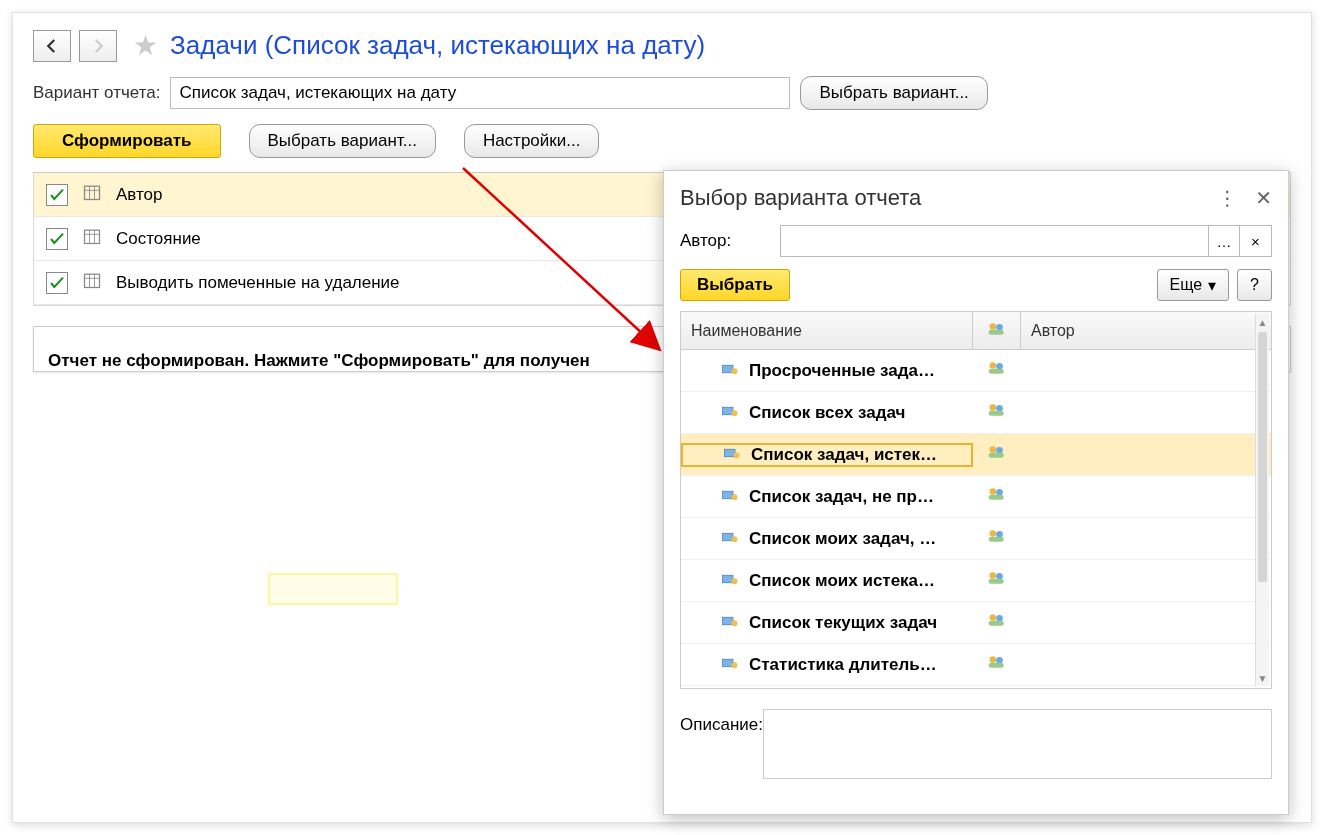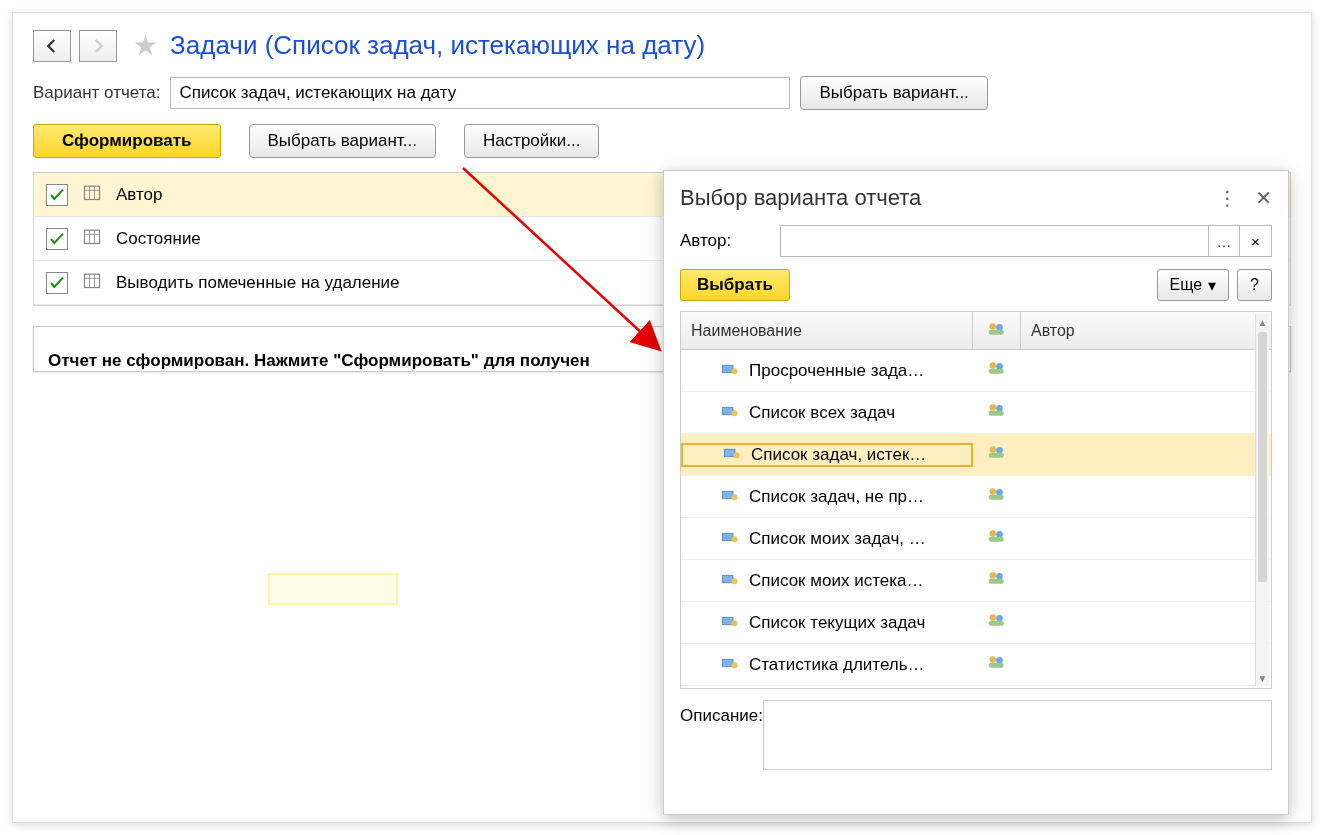--- a/index.html
+++ b/index.html
@@ -18,21 +18,21 @@
     display:flex; align-items:center; justify-content:center; font-size:18px; cursor:pointer;
   }
   .nav-btn.disabled { color:#bbb; }
   .star-icon { font-size:28px; color:#ccc; margin:0 4px 0 8px; }
   .page-title { font-size:26px; color:#1d4ed8; }
   .variant-row { display:flex; align-items:center; gap:10px; margin-bottom:14px; }
   .variant-label { font-size:17px; color:#333; }
   .variant-input { flex:0 0 620px; height:32px; border:1px solid #bbb; padding:0 8px; font-size:17px; }
   .btn-std {
     height:34px; padding:0 18px; border:1px solid #999; background:linear-gradient(#fff,#e8e8e8);
-    font-size:17px; cursor:pointer; border-radius:4px;
+    font-size:17px; cursor:pointer; border-radius:11px;
   }
   .btn-yellow {
     height:34px; padding:0 28px; border:1px solid #c9a800;
     background:linear-gradient(#ffe96f,#ffd629);
     font-size:17px; font-weight:bold; cursor:pointer; border-radius:3px;
   }
   .toolbar-row { display:flex; gap:28px; margin-bottom:14px; }
   .filter-table { border:1px solid #d8d8d8; border-top:1px solid #ccc; }
   .filter-row { display:flex; align-items:center; height:44px; border-bottom:1px solid #e8e8e8; padding:0 12px; gap:14px; font-size:17px; }
   .filter-row.selected { background:#fff5d0; }
@@ -68,37 +68,37 @@
   .dlg-toolbar { display:flex; justify-content:space-between; margin-bottom:10px; }
   .dlg-toolbar-right { display:flex; gap:8px; }
   .btn-small { height:32px; padding:0 12px; border:1px solid #999; background:linear-gradient(#fff,#e8e8e8); font-size:16px; cursor:pointer; border-radius:3px; display:flex; align-items:center; gap:6px;}
   .table-wrap { border:1px solid #ccc; height:378px; position:relative; }
   .table-header { display:flex; height:38px; background:linear-gradient(#fafafa,#ececec); border-bottom:1px solid #ccc; }
   .th { border-right:1px solid #ccc; display:flex; align-items:center; padding:0 10px; font-size:16px; color:#333; }
   .th:last-child { border-right:none; }
   .col-name { flex:0 0 292px; }
   .col-icon { flex:0 0 48px; justify-content:center; }
   .col-author { flex:1; }
-  .table-body { overflow:hidden; }
+  .table-body { overflow:hidden;font-weight:bold; }
   .tr { display:flex; height:42px; align-items:center; border-bottom:1px solid #f0f0f0; }
   .tr .td { display:flex; align-items:center; padding:0 10px; font-size:17px; overflow:hidden; white-space:nowrap; text-overflow:ellipsis; }
   .td-name { flex:0 0 292px; padding-left:40px !important; gap:10px; }
   .td-icon { flex:0 0 48px; justify-content:center; }
   .td-author { flex:1; }
   .tr.selected { background:#ffeec0; }
   .tr.selected .td-name { border:2px solid #e8b330; }
   .row-icon svg { width:18px; height:14px; }
   .group-icon svg { width:20px; height:16px; }
   .scrollbar {
     position:absolute; right:2px; top:2px; bottom:2px; width:14px;
     background:#f4f4f4; border-left:1px solid #ddd;
   }
   .scroll-arrow { height:16px; display:flex; align-items:center; justify-content:center; color:#888; font-size:10px; }
   .scroll-thumb { position:absolute; left:2px; right:2px; top:18px; height:250px; background:#d5d5d5; border-radius:2px; }
-  .desc-row { display:flex; margin-top:11px;text-align:center; }
+  .desc-row { display:flex; margin-top:20px;text-align:center; }
   .desc-label { font-size:17px; padding-top:6px; }
   .desc-input { flex:1; height:70px; border:1px solid #ccc; }
 </style>
 </head>
 <body>
 
 <div class="outer-frame">
 
   <div class="header-row">
     <div class="nav-btn">

